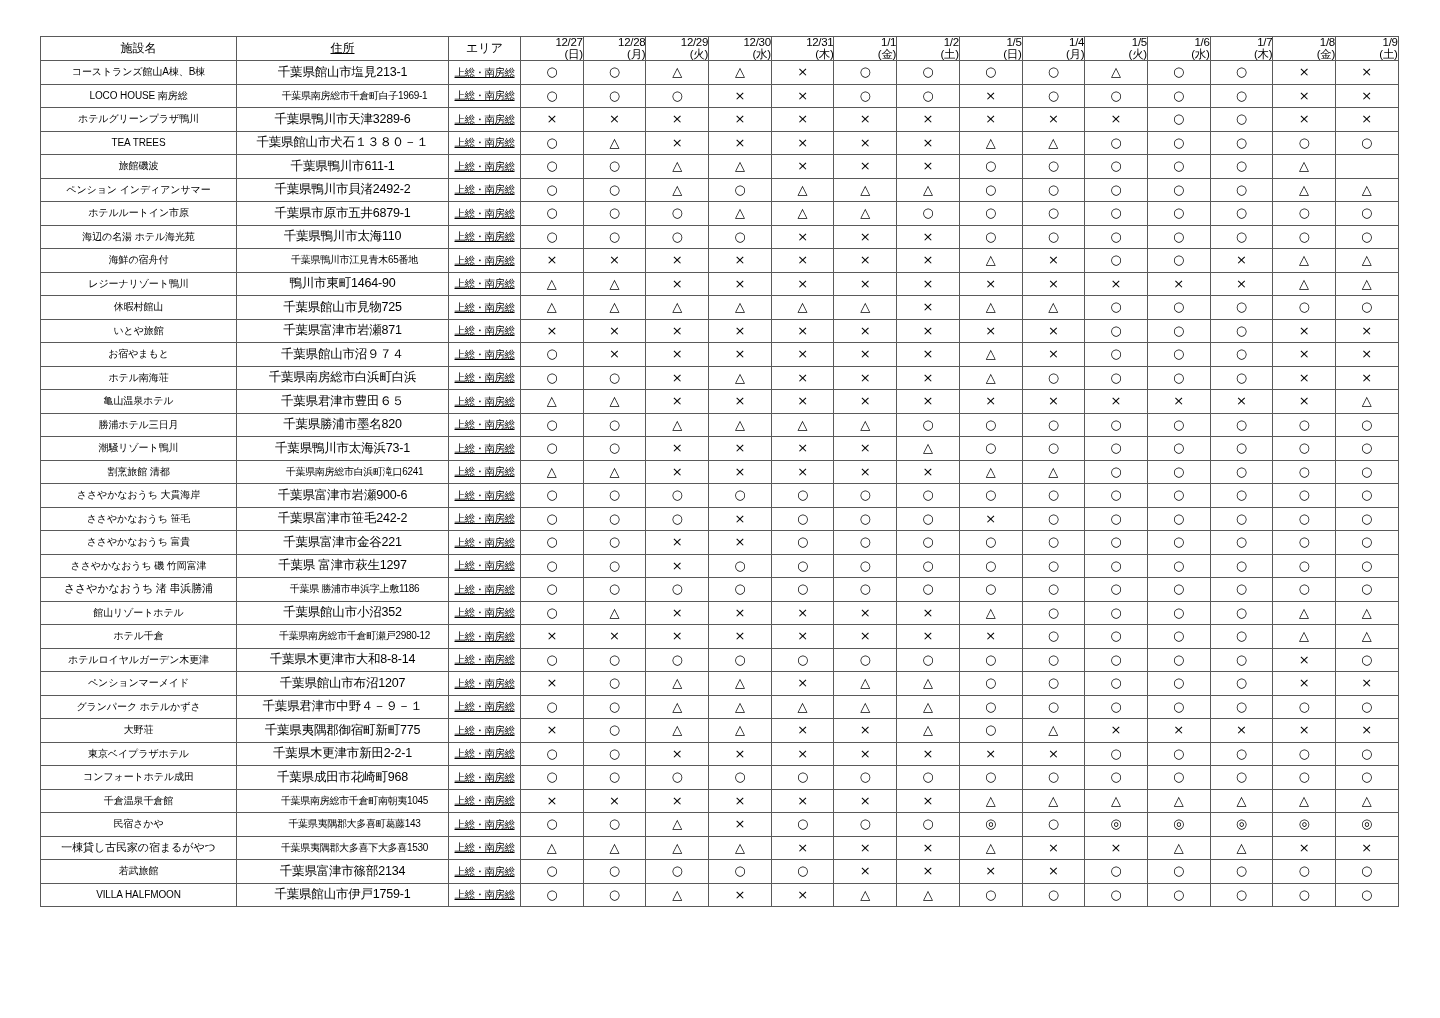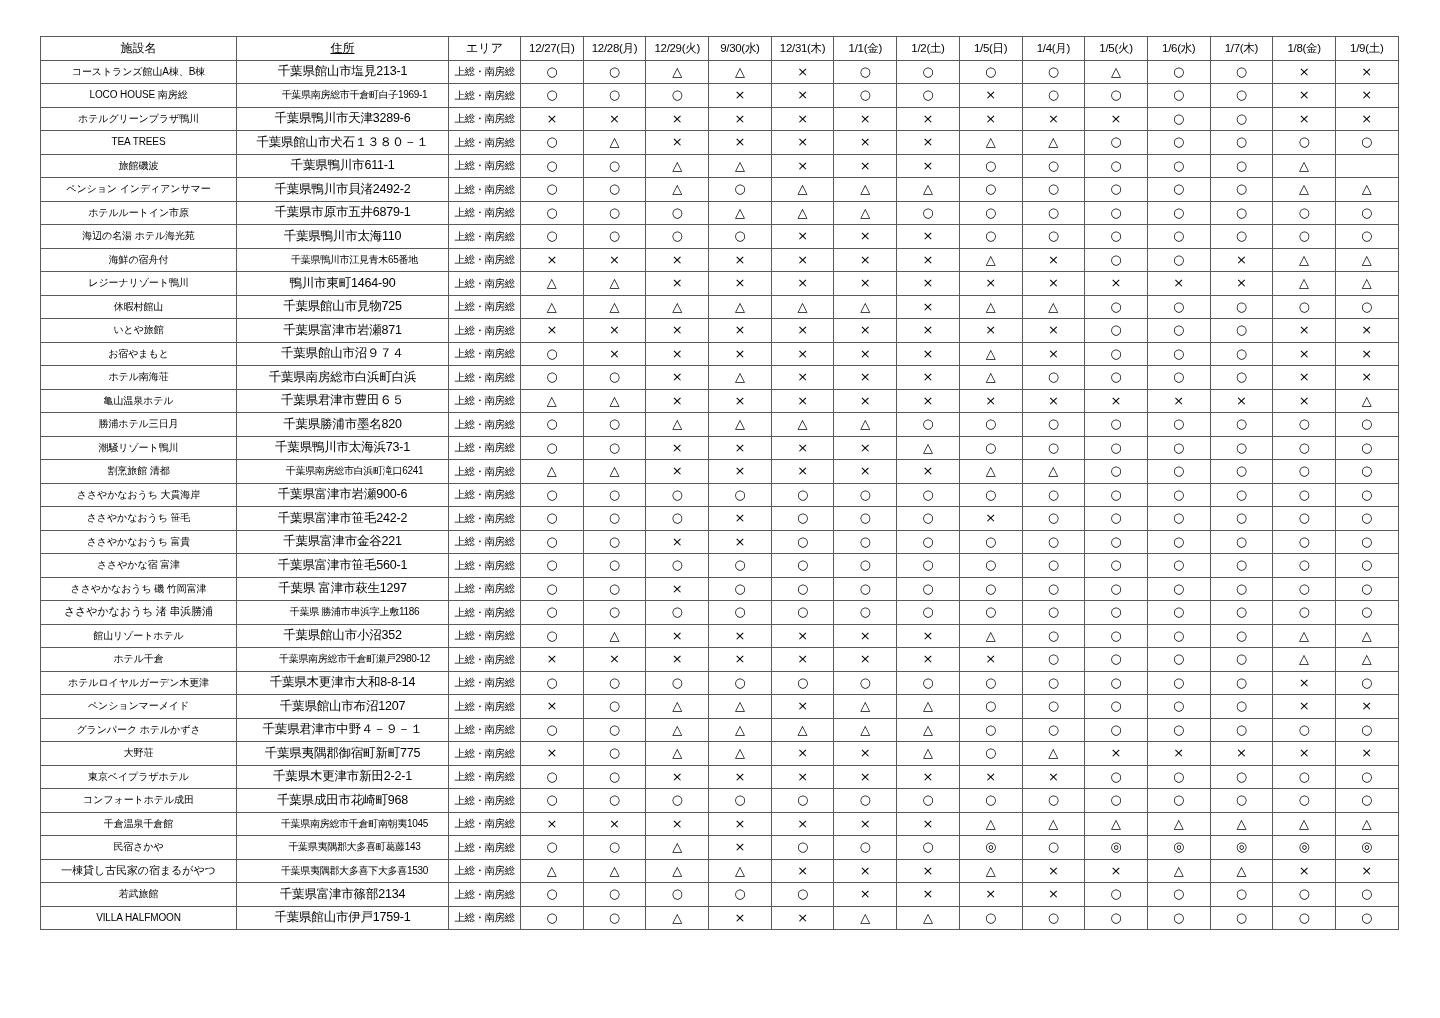--- a/index.html
+++ b/index.html
@@ -52,27 +52,29 @@
   }
   td.name.sm { font-size: 11px; font-family: Liberation Serif, serif; }
   td.addr {
     font-size: 12.5px;
     letter-spacing: -0.2px;
   }
   td.addr.sm { font-size: 10px; letter-spacing: -0.3px; padding-left: 24px; }
   td.area {
     font-size: 10.5px;
     letter-spacing: -0.5px;
+    text-decoration: underline;
   }
   td.mark {
     font-size: 13px;
     font-family: "DejaVu Sans", sans-serif;
   }
   .daycell {
     display: flex;
+    flex-direction: column;
     justify-content: center;
     align-items: flex-end;
     line-height: 1.0;
   }
   .daycell .d {
     font-size: 11.5px;
     letter-spacing: -0.3px;
   }
   .daycell .w {
     font-size: 11.5px;
@@ -121,21 +123,21 @@
             </div>
           </th>
           <th class="c-day">
             <div class="daycell">
               <span class="d">12/29</span>
               <span class="w">(火)</span>
             </div>
           </th>
           <th class="c-day">
             <div class="daycell">
-              <span class="d">9/30</span>
+              <span class="d">12/30</span>
               <span class="w">(水)</span>
             </div>
           </th>
           <th class="c-day">
             <div class="daycell">
               <span class="d">12/31</span>
               <span class="w">(木)</span>
             </div>
           </th>
           <th class="c-day">
@@ -576,39 +578,20 @@
           <td class="mark">○</td>
         </tr>
         <tr>
           <td class="name">ささやかなおうち 富貴</td>
           <td class="addr">千葉県富津市金谷221</td>
           <td class="area">上総・南房総</td>
           <td class="mark">○</td>
           <td class="mark">○</td>
           <td class="mark">×</td>
           <td class="mark">×</td>
-          <td class="mark">○</td>
-          <td class="mark">○</td>
-          <td class="mark">○</td>
-          <td class="mark">○</td>
-          <td class="mark">○</td>
-          <td class="mark">○</td>
-          <td class="mark">○</td>
-          <td class="mark">○</td>
-          <td class="mark">○</td>
-          <td class="mark">○</td>
-        </tr>
-        <tr>
-          <td class="name">ささやかな宿 富津</td>
-          <td class="addr">千葉県富津市笹毛560-1</td>
-          <td class="area">上総・南房総</td>
-          <td class="mark">○</td>
-          <td class="mark">○</td>
-          <td class="mark">○</td>
-          <td class="mark">○</td>
           <td class="mark">○</td>
           <td class="mark">○</td>
           <td class="mark">○</td>
           <td class="mark">○</td>
           <td class="mark">○</td>
           <td class="mark">○</td>
           <td class="mark">○</td>
           <td class="mark">○</td>
           <td class="mark">○</td>
           <td class="mark">○</td>

